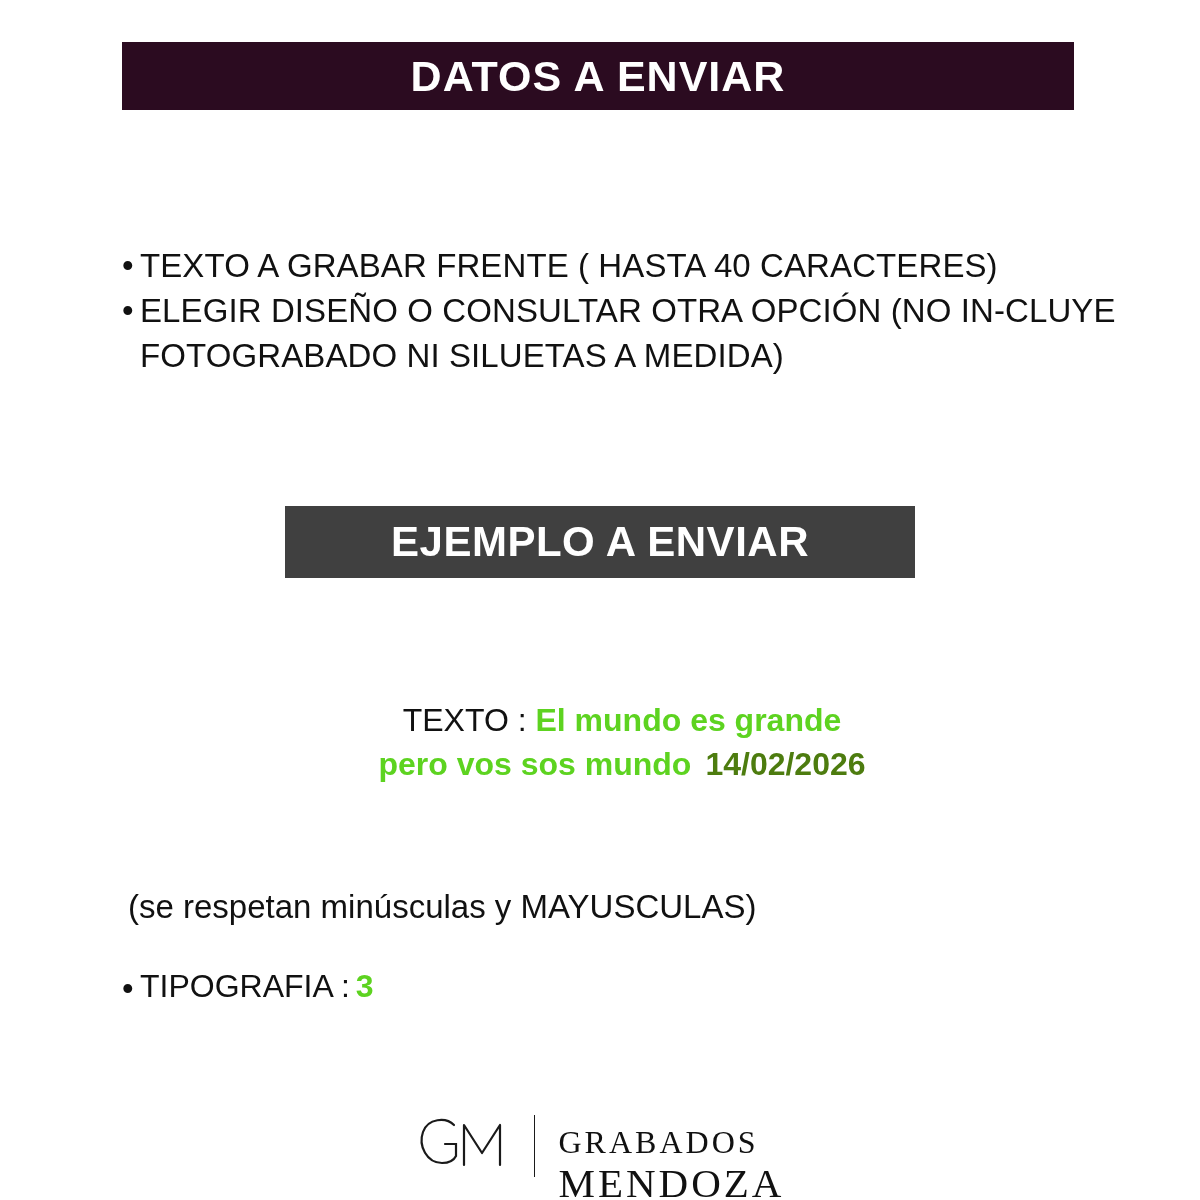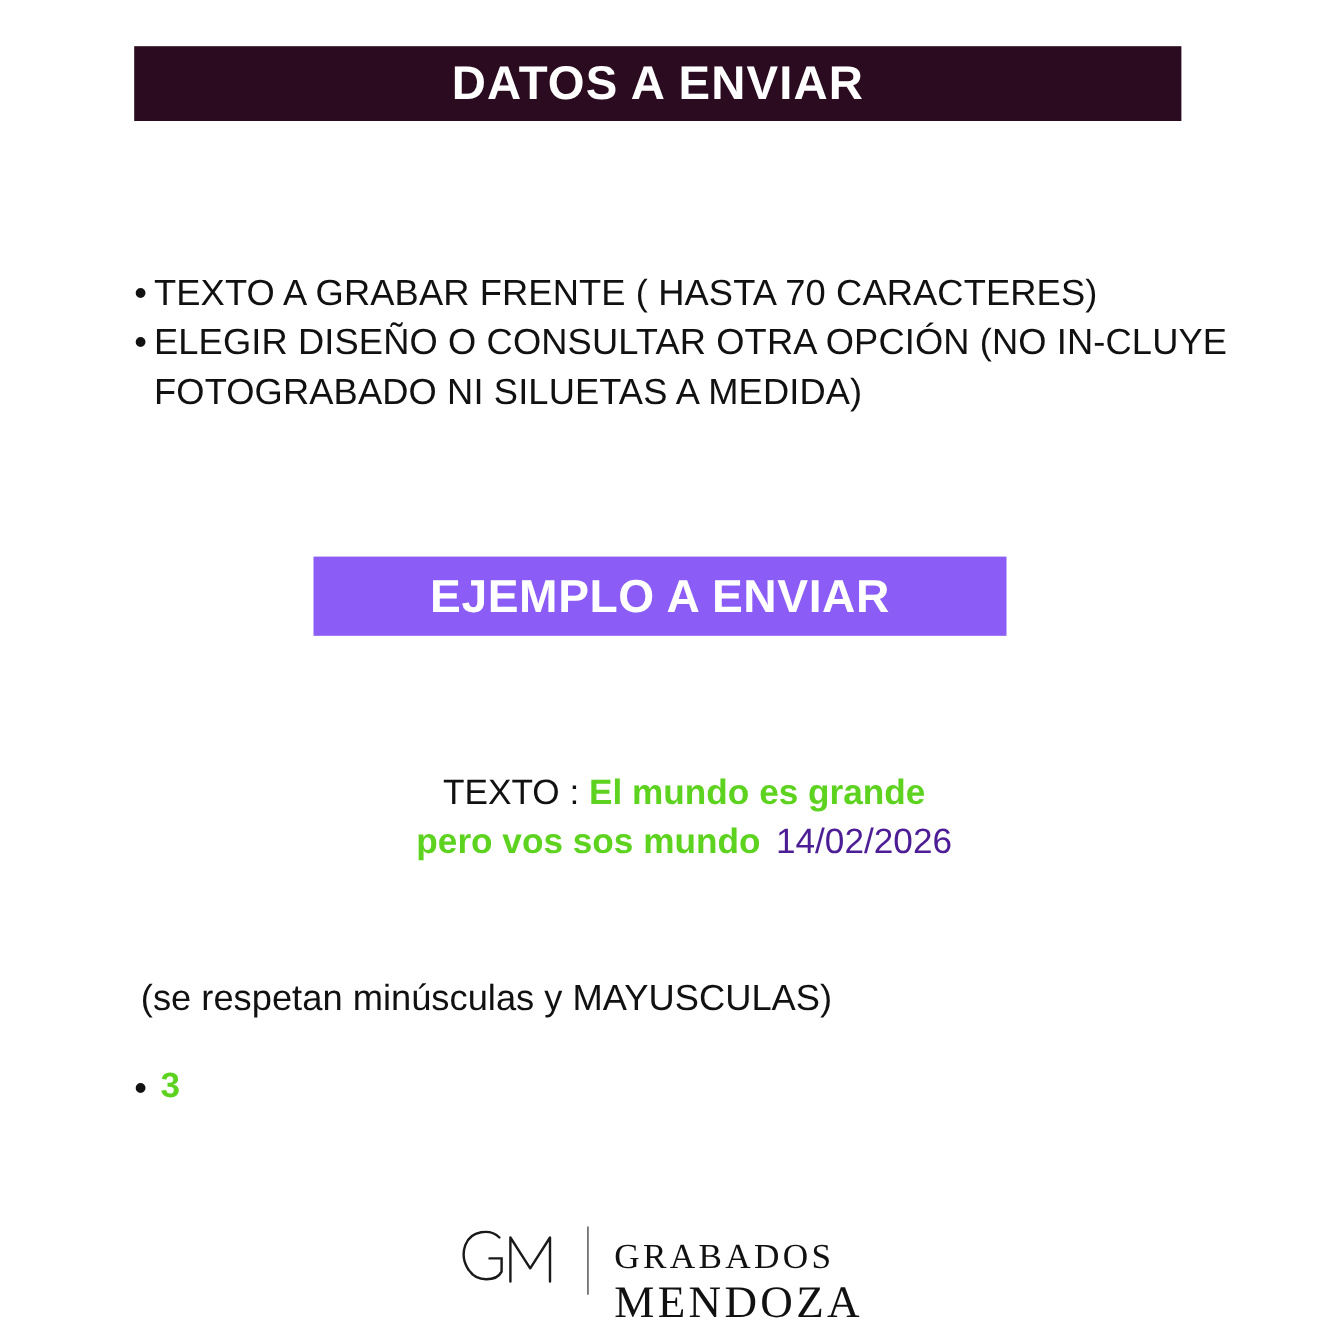--- a/index.html
+++ b/index.html
@@ -67,21 +67,21 @@
     flex: 1;
   }
 
   
   .green-banner {
     position: absolute;
     left: 285px;
     top: 506px;
     width: 630px;
     height: 72px;
-    background: #8b5cf6;
+    background: #404040;
     display: flex;
     align-items: center;
     justify-content: center;
   }
   .green-banner .label {
     color: #ffffff;
     font-size: 42px;
     font-weight: bold;
     letter-spacing: 0.5px;
     line-height: 1;
@@ -101,22 +101,22 @@
     color: #111111;
   }
   .example-label {
     color: #111111;
   }
   .green-text {
     color: #5dd320;
     font-weight: bold;
   }
   .green-date {
-    color: #4c1d95;
-    font-weight: normal;
+    color: #4d7c0f;
+    font-weight: bold;
     margin-left: 14px;
   }
 
   .note {
     position: absolute;
     left: 128px;
     top: 886px;
     font-size: 33px;
     color: #111111;
     line-height: 1.3;
@@ -189,21 +189,21 @@
 
 <div class="page">
 
   <div class="header-banner">
     <div class="title">DATOS A ENVIAR</div>
   </div>
 
   <div class="bullets">
     <div class="bullet-row">
       <span class="bullet-dot">•</span>
-      <span class="bullet-text">TEXTO A GRABAR FRENTE ( HASTA 70 CARACTERES)</span>
+      <span class="bullet-text">TEXTO A GRABAR FRENTE ( HASTA 40 CARACTERES)</span>
     </div>
     <div class="bullet-row">
       <span class="bullet-dot">•</span>
       <span class="bullet-text">ELEGIR DISEÑO O CONSULTAR OTRA OPCIÓN (NO IN-CLUYE FOTOGRABADO NI SILUETAS A MEDIDA)</span>
     </div>
   </div>
 
   <div class="green-banner">
     <div class="label">EJEMPLO A ENVIAR</div>
   </div>
@@ -214,20 +214,21 @@
     </div>
     <div class="example-line">
       <span class="green-text">pero vos sos mundo</span><span class="green-date">14/02/2026</span>
     </div>
   </div>
 
   <div class="note">(se respetan minúsculas y MAYUSCULAS)</div>
 
   <div class="typography-row">
     <span class="bullet-dot">•</span>
+    <span>TIPOGRAFIA :</span>
     <span class="typography-value">3</span>
   </div>
 
   <div class="footer">
     <div class="logo-mark">
       <svg width="96" height="62" viewBox="0 0 96 62" xmlns="http://www.w3.org/2000/svg">
         <path d="M38 10 C30 2, 12 3, 7 17 C2 31, 11 48, 26 48 C33 48, 38 45, 40 41 L40 29 L29 29" fill="none" stroke="#1a1a1a" stroke-width="2.2" stroke-linecap="round"></path>
         <path d="M48 50 L48 10 L66 38 L84 10 L84 50" fill="none" stroke="#1a1a1a" stroke-width="2.2" stroke-linejoin="round" stroke-linecap="round"></path>
       </svg>
     </div>

